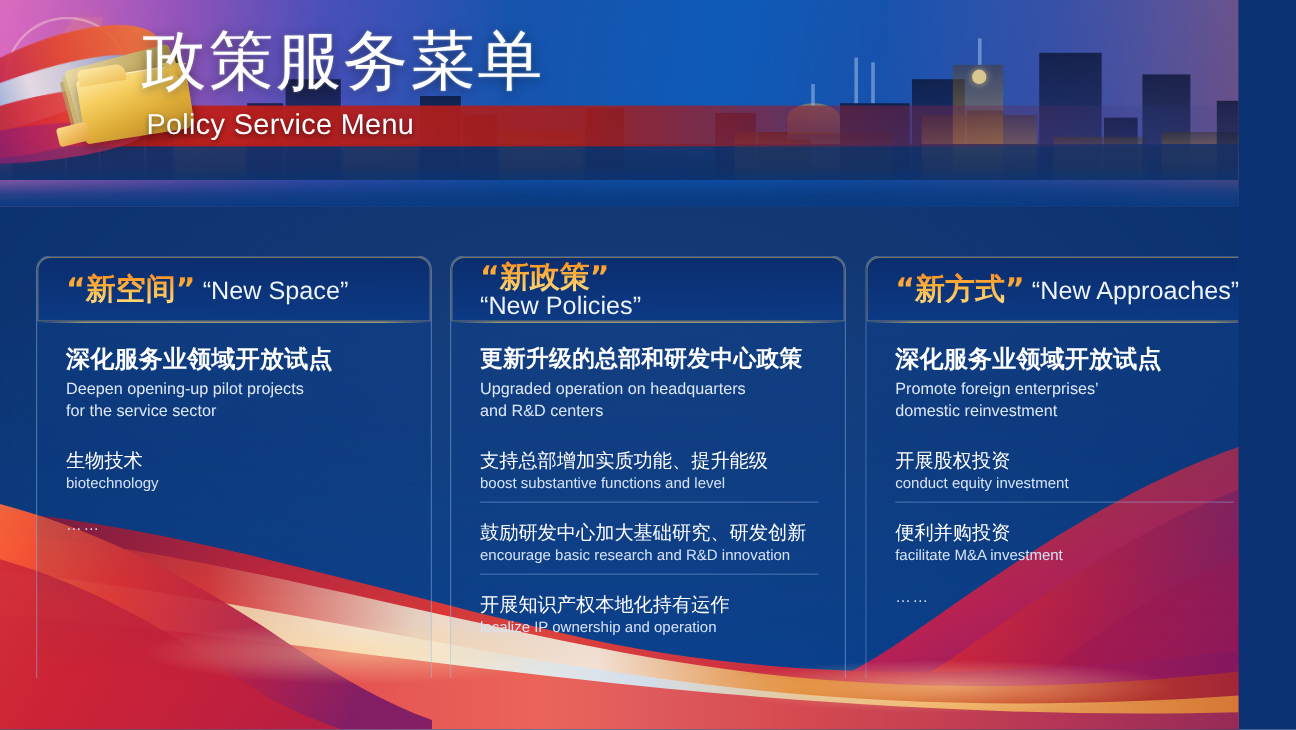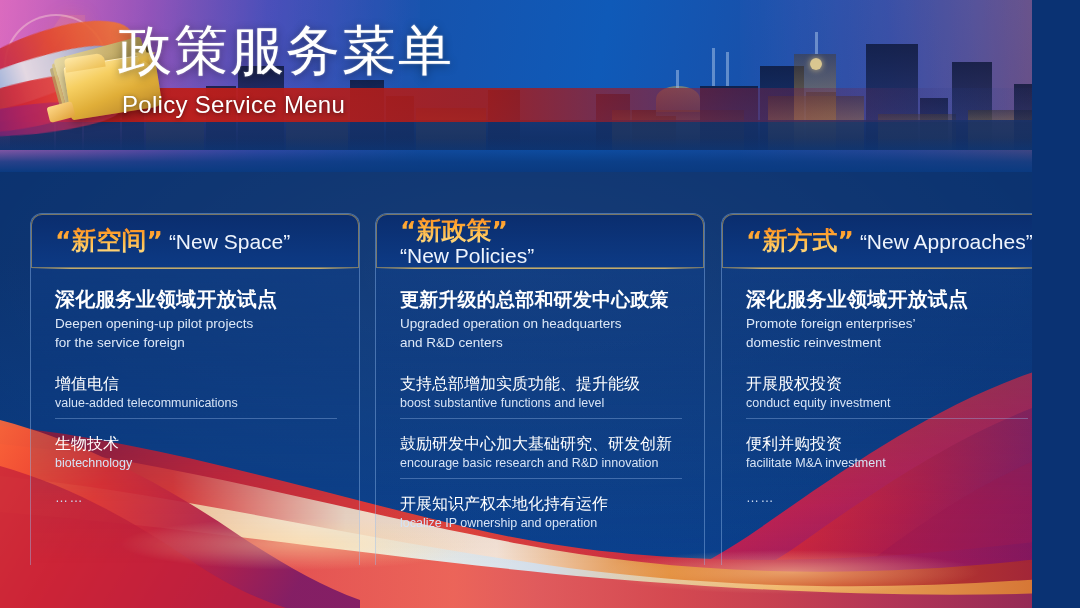--- a/index.html
+++ b/index.html
@@ -386,27 +386,23 @@
     <div class="card c1">
       <div class="card-head">
         <div class="head-inner">
           <span class="head-cn">“新空间”</span>
           <span class="head-en">“New Space”</span>
         </div>
       </div>
       <div class="card-body">
         <div class="lead-cn">深化服务业领域开放试点</div>
         <div class="lead-en">Deepen opening-up pilot projects</div>
-        <div class="lead-en">for  the service foreign</div>
+        <div class="lead-en">for  the service sector</div>
 
         <div class="item-list">
-          <div class="item">
-            <div class="item-cn">增值电信</div>
-            <div class="item-en">value-added telecommunications</div>
-          </div>
           <div class="item">
             <div class="item-cn">生物技术</div>
             <div class="item-en">biotechnology</div>
           </div>
         </div>
         <div class="ellipsis">……</div>
       </div>
     </div>
 
     <div class="card c2">

